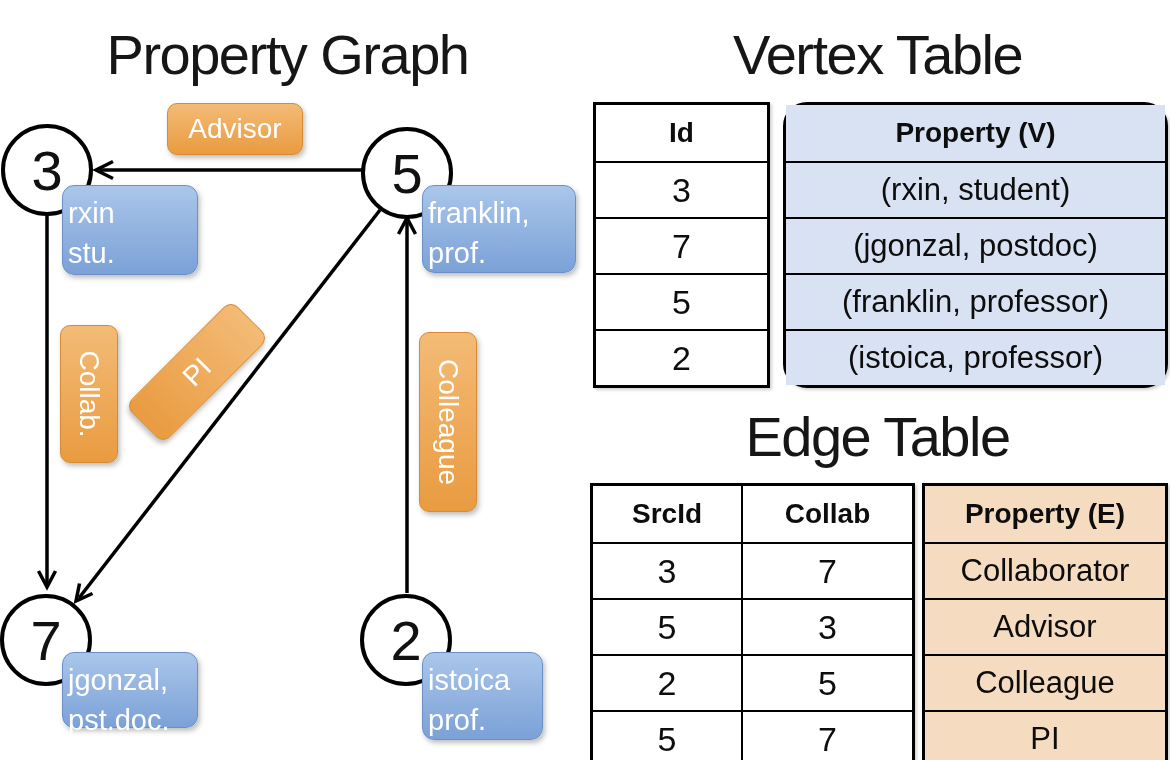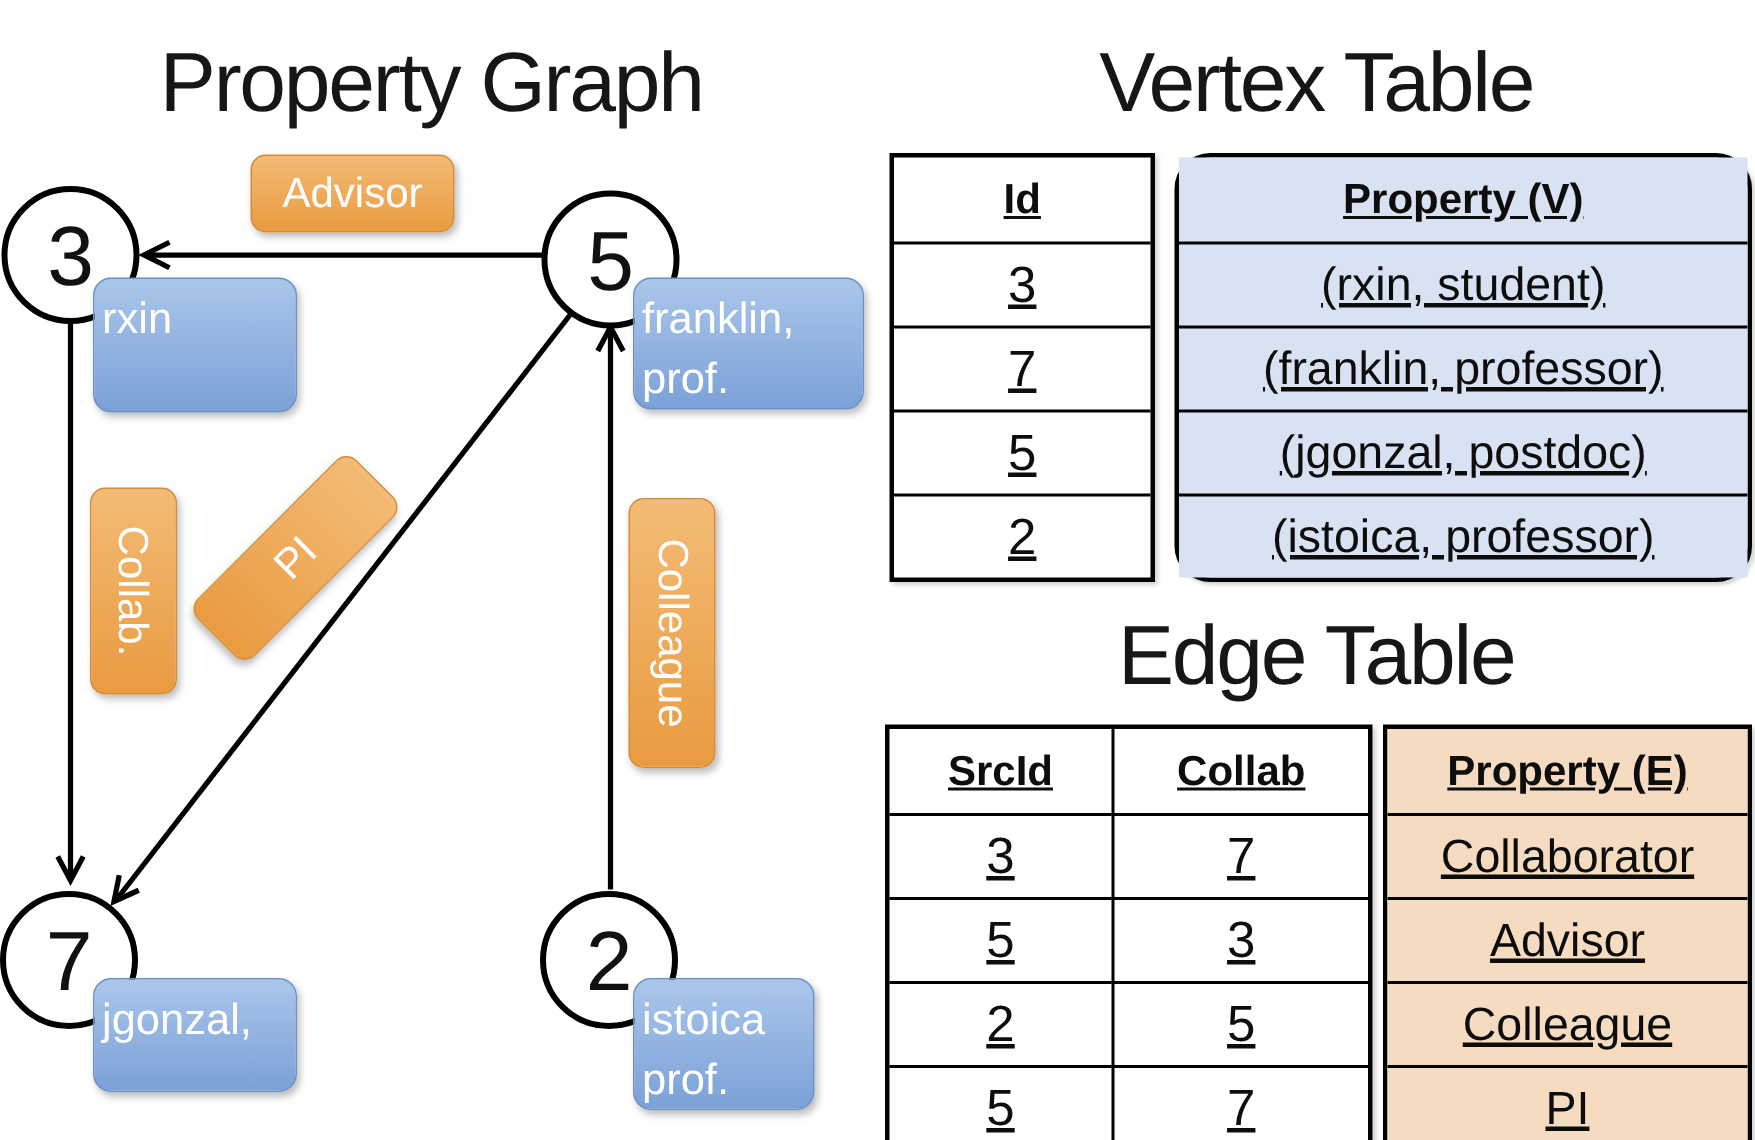--- a/index.html
+++ b/index.html
@@ -28,21 +28,21 @@
   }
   .rot-cw{transform:rotate(90deg);white-space:nowrap;}
   .rot-ccw{transform:rotate(-90deg);white-space:nowrap;}
   
   .mini-table{
     position:absolute;border:3px solid #000;background:#fff;
     box-shadow:2px 2px 3px rgba(0,0,0,.18);
   }
   .cell{
     display:flex;align-items:center;justify-content:center;
-    height:54px;font-size:31px;color:#0d0d0d;border-top:2px solid #000;text-decoration:underline;
+    height:54px;font-size:31px;color:#0d0d0d;border-top:2px solid #000;
   }
   .cell.head{height:56px;font-weight:bold;font-size:28px;border-top:none;}
   .two-col{display:grid;grid-template-columns:148px 171px;}
   .two-col .cell:nth-child(2n){border-left:2px solid #000;}
   .two-col .cell:nth-child(1),.two-col .cell:nth-child(2){border-top:none;}
   .fill-blue .cell{background:#d9e2f2;}
   .fill-peach .cell{background:#f5dcc1;}
   .num{font-size:34px;}
   svg text{font-family:"Liberation Sans",sans-serif;}
 </style>
@@ -75,27 +75,29 @@
     <g fill="#111111" font-size="56" text-anchor="middle">
       <text x="47" y="190">3</text>
       <text x="407" y="193">5</text>
       <text x="46" y="660">7</text>
       <text x="406" y="660">2</text>
     </g>
   </svg>
 
   <div class="vbox" style="left:62px;top:185px;width:136px;height:90px;">
     <span>rxin</span>
+    <span>stu.</span>
   </div>
   <div class="vbox" style="left:422px;top:185px;width:154px;height:88px;">
     <span>franklin,</span>
     <span>prof.</span>
   </div>
   <div class="vbox" style="left:62px;top:652px;width:136px;height:76px;">
     <span>jgonzal,</span>
+    <span>pst.doc.</span>
   </div>
   <div class="vbox" style="left:422px;top:652px;width:121px;height:88px;">
     <span>istoica</span>
     <span>prof.</span>
   </div>
 
   <div class="obox" style="left:167px;top:103px;width:136px;height:52px;">
     <span>Advisor</span>
   </div>
   <div class="obox" style="left:60px;top:325px;width:58px;height:138px;">
@@ -112,22 +114,22 @@
     <div class="cell head">Id</div>
     <div class="cell num">3</div>
     <div class="cell num">7</div>
     <div class="cell num">5</div>
     <div class="cell num">2</div>
   </div>
 
   <div class="mini-table fill-blue" style="left:783px;top:102px;width:379px;border-radius:24px;">
     <div class="cell head">Property (V)</div>
     <div class="cell">(rxin, student)</div>
+    <div class="cell">(jgonzal, postdoc)</div>
     <div class="cell">(franklin, professor)</div>
-    <div class="cell">(jgonzal, postdoc)</div>
     <div class="cell">(istoica, professor)</div>
   </div>
 
   <div class="mini-table two-col" style="left:590px;top:483px;">
     <div class="cell head">SrcId</div>
     <div class="cell head">Collab</div>
     <div class="cell num">3</div>
     <div class="cell num">7</div>
     <div class="cell num">5</div>
     <div class="cell num">3</div>

